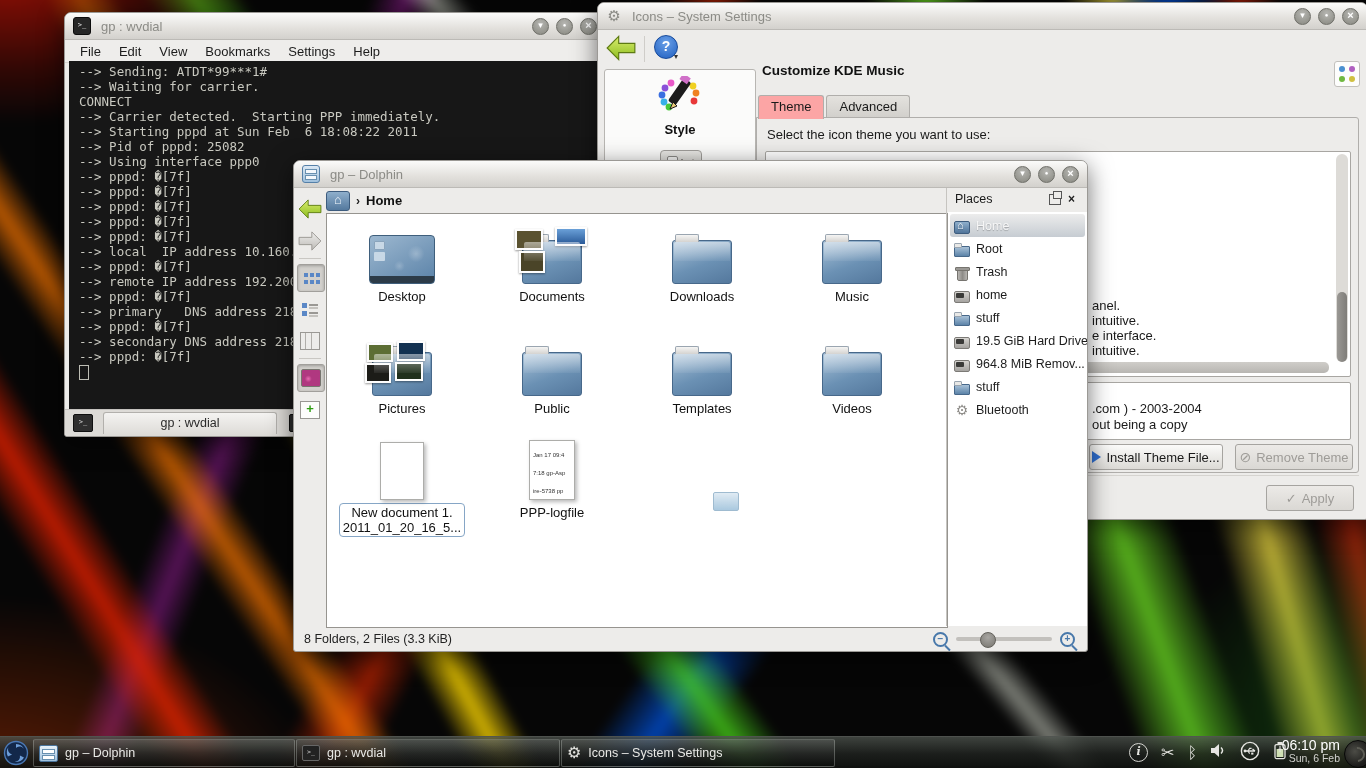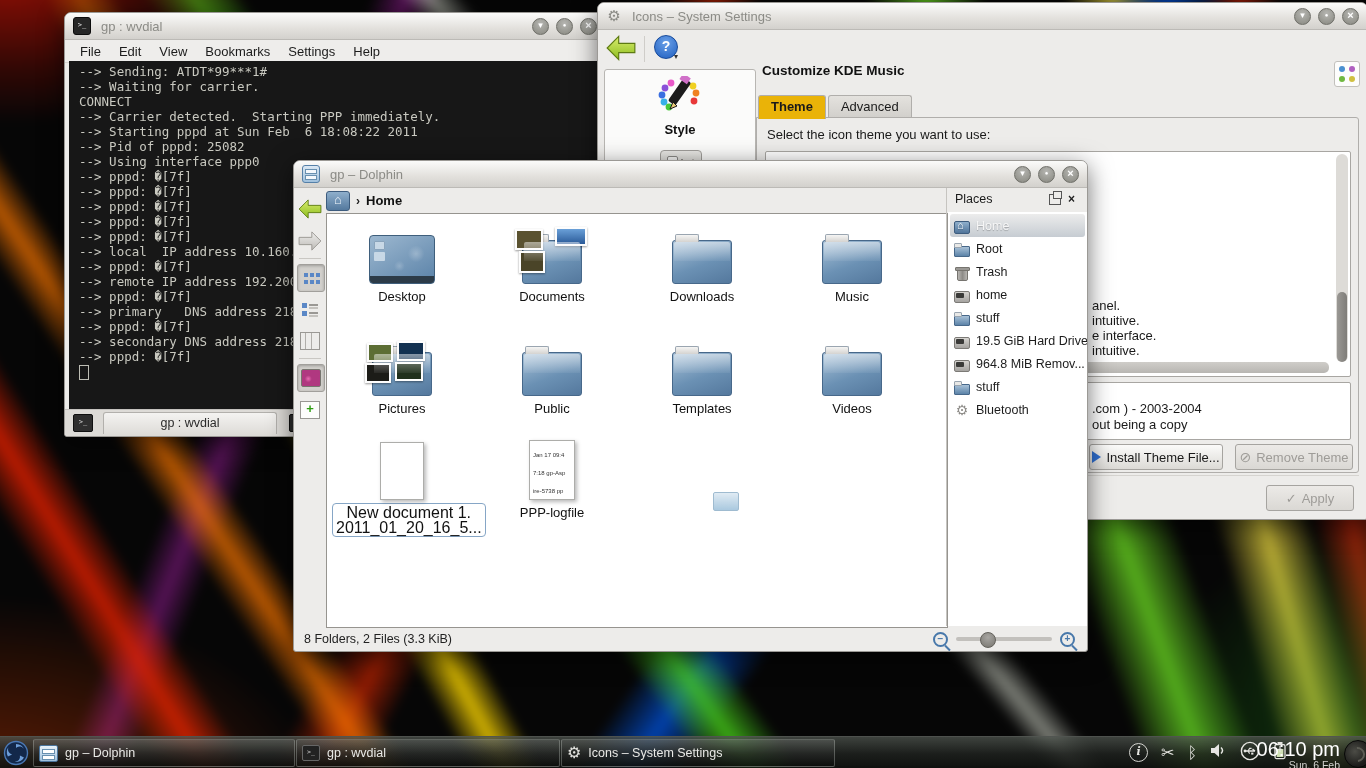--- a/index.html
+++ b/index.html
@@ -88,21 +88,21 @@
              linear-gradient(45deg,transparent 44%,#8f8d89 44% 56%,transparent 56%),
              linear-gradient(-45deg,transparent 44%,#b8b6b2 44% 56%,transparent 56%);}
   .ss-heading{position:absolute;left:164px;top:60px;font-size:13.5px;font-weight:bold;color:#111;}
   .dots-btn{position:absolute;left:736px;top:58px;width:24px;height:24px;background:#fdfdfc;
             border:1px solid #c2c0bc;border-radius:3px;}
   .dots-btn i{position:absolute;width:6px;height:6px;border-radius:50%;}
   .ss-tabs{position:absolute;left:160px;top:92px;display:flex;}
   .ss-tab{height:21px;line-height:21px;padding:0 12px;font-size:13px;color:#1a1a1a;
           border:1px solid #b0aeab;border-bottom:none;border-radius:3px 3px 0 0;
           background:linear-gradient(#e4e2de,#d2d0cc);margin-right:2px;}
-  .ss-tab.active{background:#eab308;position:relative;z-index:2;height:23px;font-weight:bold;}
+  .ss-tab.active{background:#fca5a5;position:relative;z-index:2;height:23px;}
   .ss-frame{position:absolute;left:158px;top:114px;width:601px;height:354px;
             background:#edecea;border:1px solid #b0aeab;border-radius:0 3px 3px 3px;}
   .select-label{position:absolute;left:10px;top:9px;font-size:13px;color:#1a1a1a;text-align:right;}
   .theme-list{position:absolute;left:8px;top:33px;width:584px;height:224px;
               background:#fff;border:1px solid #a8a6a2;border-radius:2px;}
   .frag{position:absolute;left:326px;font-size:13px;color:#1a1a1a;white-space:pre;}
   .vscroll{position:absolute;right:2px;top:2px;width:12px;height:208px;
            background:#dddbd7;border-radius:6px;}
   .vthumb{position:absolute;left:1px;top:138px;width:10px;height:70px;
           background:linear-gradient(90deg,#9a9894,#7f7d79);border-radius:5px;}
@@ -164,21 +164,21 @@
   .desktop-icon::after{content:"";position:absolute;left:0;bottom:0;width:100%;height:7px;
           background:#2c3b48;border-radius:0 0 3px 3px;}
   .thumb{position:absolute;border:2px solid #fdfdfd;box-shadow:0 1px 2px rgba(0,0,0,.4);}
   .page{position:relative;background:#fff;border:1px solid #adadaa;
         box-shadow:2px 2px 4px rgba(0,0,0,.28);}
   .newdoc{width:42px;height:56px;}
   .ppp{width:46px;height:60px;padding:2px 1px 0 3px;box-sizing:border-box;
        text-align:left;overflow:hidden;}
   .ppp .pl{font-size:6px;line-height:7.6px;color:#333;white-space:nowrap;}
   .sel-label{display:inline-block;background:#fff;border:1px solid #86a6c6;border-radius:4px;
-       padding:1px 3px;font-size:16px;color:#111;line-height:15px;margin-top:3px;}
+       padding:1px 3px;font-size:13px;color:#111;line-height:15px;margin-top:3px;}
   .ghost{position:absolute;left:386px;top:278px;width:24px;height:17px;border-radius:2px;
        background:linear-gradient(#dbe8f2,#9cc0da);border:1px solid #8fb0c8;opacity:.85;}
   
   .places{position:absolute;left:652px;top:27px;width:140px;height:438px;
           border-left:1px solid #c6c4c0;}
   .places-head{height:22px;display:flex;align-items:center;font-size:12.5px;color:#1a1a1a;
           padding:0 12px 0 8px;}
   .ph-sp{flex:1;}
   .float-ic{position:relative;width:10px;height:9px;border:1px solid #555;margin-right:7px;}
   .float-ic::after{content:"";position:absolute;left:3px;top:-4px;width:7px;height:6px;
@@ -255,21 +255,21 @@
   .t-term{width:16px;height:14px;background:#222;border:1px solid #666;border-radius:2px;
      color:#ddd;font-family:"DejaVu Sans Mono",monospace;font-size:6.5px;line-height:13px;
      text-align:center;}
   .t-gear{color:#e2e2de;font-size:16px;line-height:16px;}
   .tray{position:absolute;right:78px;top:0;height:31px;display:flex;align-items:center;gap:13px;}
   .tray-info{width:17px;height:17px;border:1.5px solid #d4d4d0;border-radius:50%;color:#e6e6e2;
      font-family:"DejaVu Serif",serif;font-style:italic;font-weight:bold;font-size:11px;
      text-align:center;line-height:16px;}
   .tray-glyph{color:#e6e6e2;font-size:16px;line-height:16px;}
   .clock{position:absolute;right:26px;top:1px;text-align:right;line-height:1.1;}
-  .clock-time{color:#fff;font-size:20px;text-align:right;}
+  .clock-time{color:#fff;font-size:14px;text-align:right;}
   .clock-date{color:#d2d2ce;font-size:10.5px;}
   .corner-ic{position:absolute;right:-6px;top:3px;width:26px;height:26px;border-radius:50%;
      background:radial-gradient(circle at 38% 40%, #4c4c46, #1c1c1a 65%);
      border:1px solid #070707;}
   .corner-ic::after{content:"";position:absolute;left:5px;top:6px;width:11px;height:11px;
      border-radius:50%;border:2px solid #5c5c54;border-left-color:transparent;
      border-bottom-color:transparent;transform:rotate(40deg);}
 </style>
 </head>
 <body>

